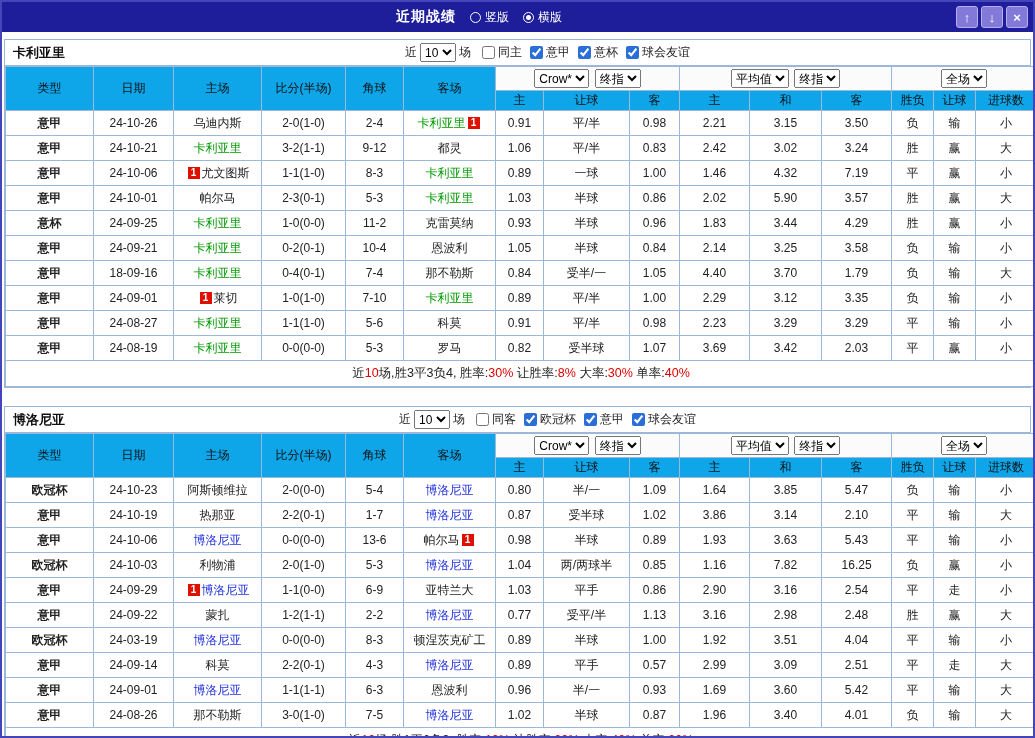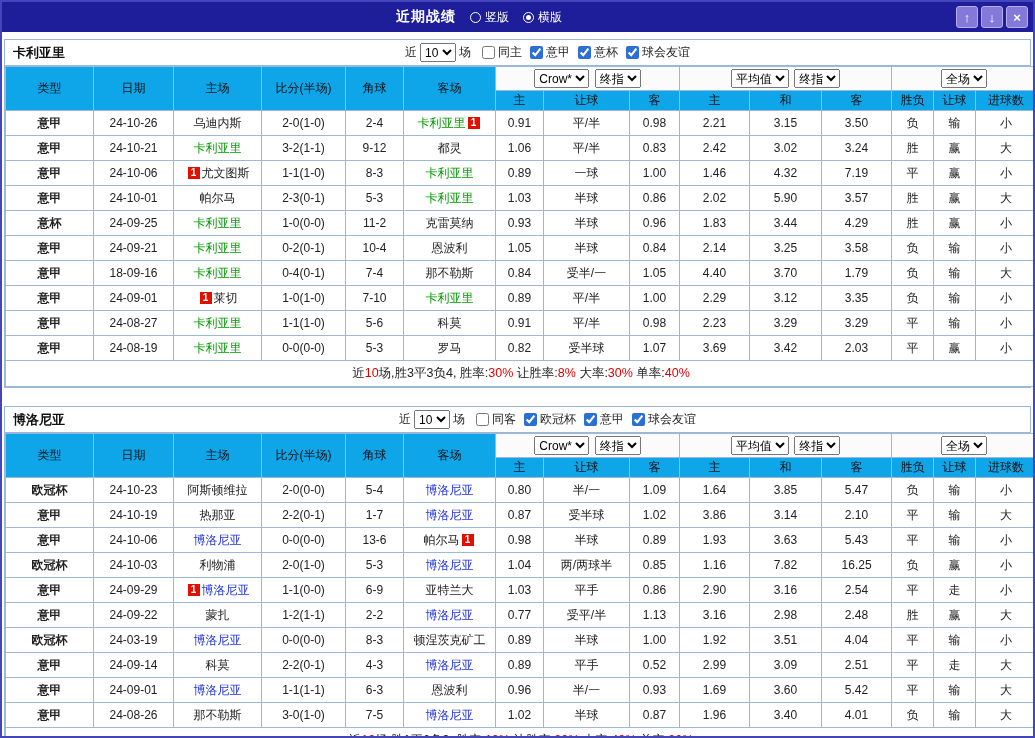--- a/index.html
+++ b/index.html
@@ -518,21 +518,21 @@
             </tr>
             <tr>
               <td class="lg lt-sa">意甲</td>
               <td>24-09-14</td>
               <td><span>科莫</span></td>
               <td class="score">2-2(0-1)</td>
               <td>4-3</td>
               <td><span class="fb">博洛尼亚</span></td>
               <td>0.89</td>
               <td>平手</td>
-              <td>0.52</td>
+              <td>0.57</td>
               <td>2.99</td>
               <td>3.09</td>
               <td>2.51</td>
               <td class="rd">平</td>
               <td class="rd">走</td>
               <td class="rw">大</td>
             </tr>
             <tr>
               <td class="lg lt-sa">意甲</td>
               <td>24-09-01</td>

